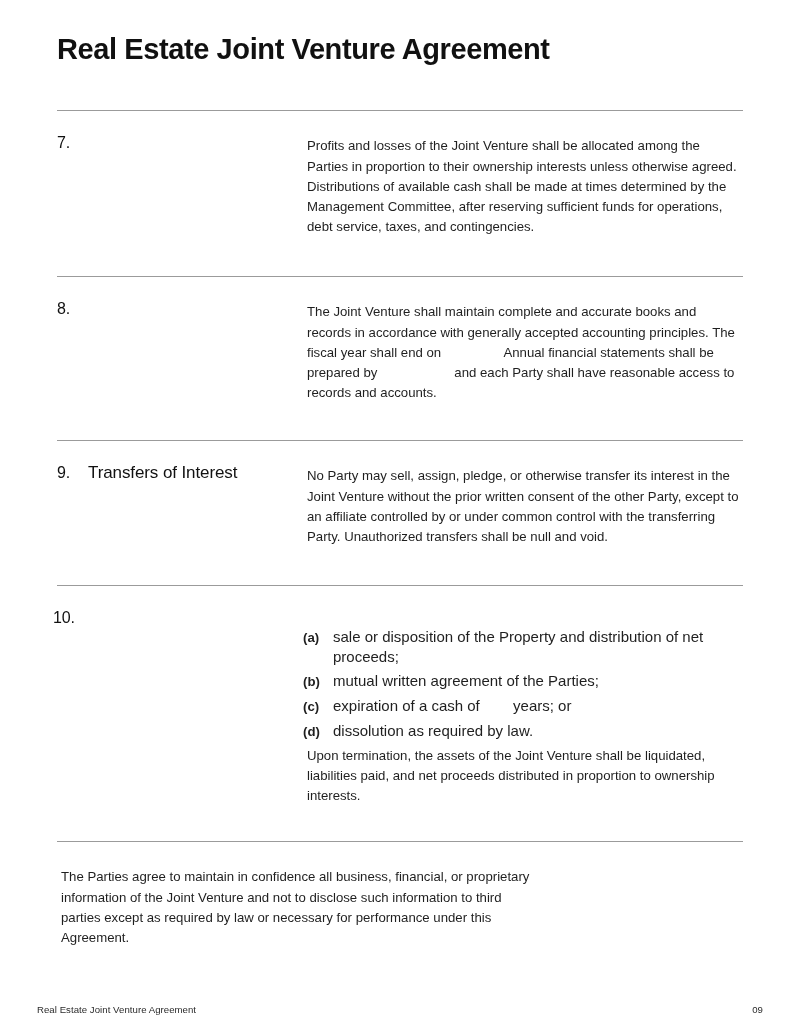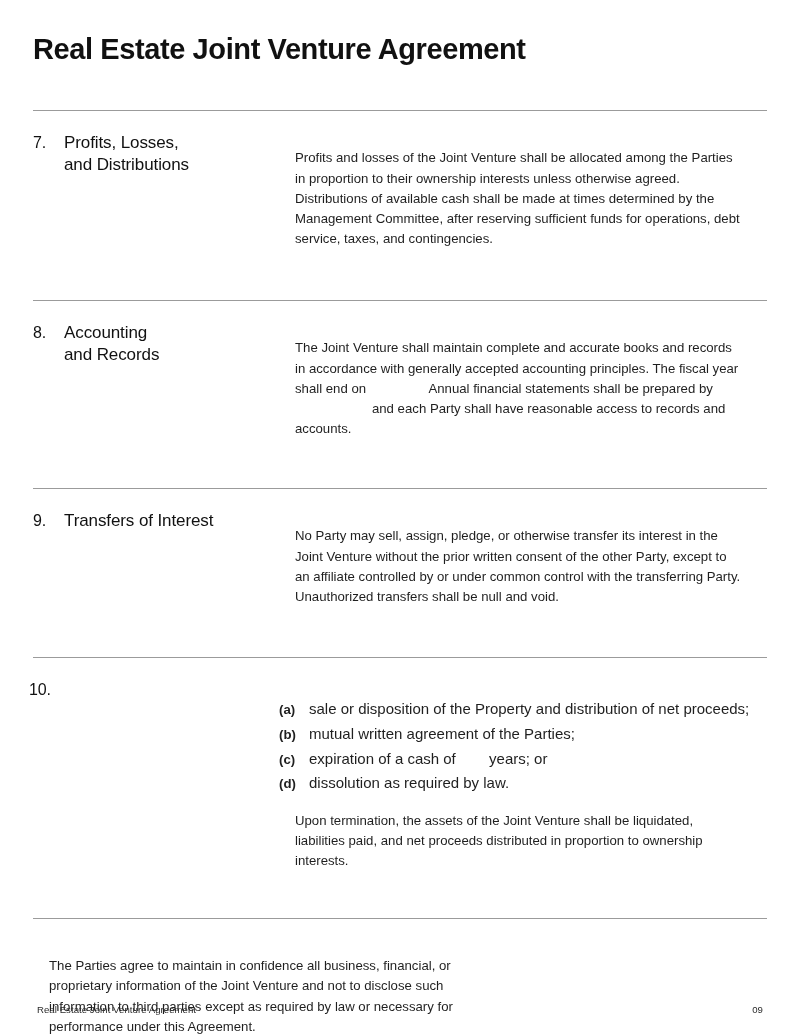--- a/index.html
+++ b/index.html
@@ -13,21 +13,21 @@
     font-family: "Liberation Sans", sans-serif;
     color: #1a1a1a;
     position: relative;
     overflow: hidden;
   }
   .page {
     position: relative;
     width: 800px;
     height: 1035px;
     box-sizing: border-box;
-    padding: 0 33px;
+    padding: 0 57px;
   }
 
   
   .doc-title {
     font-size: 29px;
     font-weight: bold;
     letter-spacing: -0.4px;
     color: #111111;
     margin: 0;
     padding-top: 33px;
@@ -77,21 +77,21 @@
   }
 
   .sec-body {
     flex: 1 1 auto;
     font-size: 13.2px;
     line-height: 20.2px;
     color: #1f1f1f;
     max-width: 480px;
   }
   .sec-body p {
-    margin: 16px;
+    margin: 4px;
   }
 
   
   .blank {
     display: inline-block;
     white-space: pre;
   }
 
   
   .letter-list {
@@ -138,34 +138,30 @@
 <body>
 
 <div class="page">
 
   <h1 class="doc-title">Real Estate Joint Venture Agreement</h1>
 
   <div class="rule sec-7"></div>
   <div class="section">
     <div class="sec-head">
       <span class="sec-num">7.</span>
-      <span class="sec-title">Profits, Losses,
-and Distributions</span>
     </div>
     <div class="sec-body">
       <p>Profits and losses of the Joint Venture shall be allocated among the Parties in proportion to their ownership interests unless otherwise agreed. Distributions of available cash shall be made at times determined by the Management Committee, after reserving sufficient funds for operations, debt service, taxes, and contingencies.</p>
     </div>
   </div>
 
   <div class="rule sec-8"></div>
   <div class="section">
     <div class="sec-head">
       <span class="sec-num">8.</span>
-      <span class="sec-title">Accounting
-and Records</span>
     </div>
     <div class="sec-body">
       <p><span>The Joint Venture shall maintain complete and accurate books and records in accordance with generally accepted accounting principles. The fiscal year shall end on</span><span class="blank">                 </span><span>Annual financial statements shall be prepared by</span><span class="blank">                     </span><span>and each Party shall have reasonable access to records and accounts.</span></p>
     </div>
   </div>
 
   <div class="rule sec-9"></div>
   <div class="section">
     <div class="sec-head">
       <span class="sec-num">9.</span>

